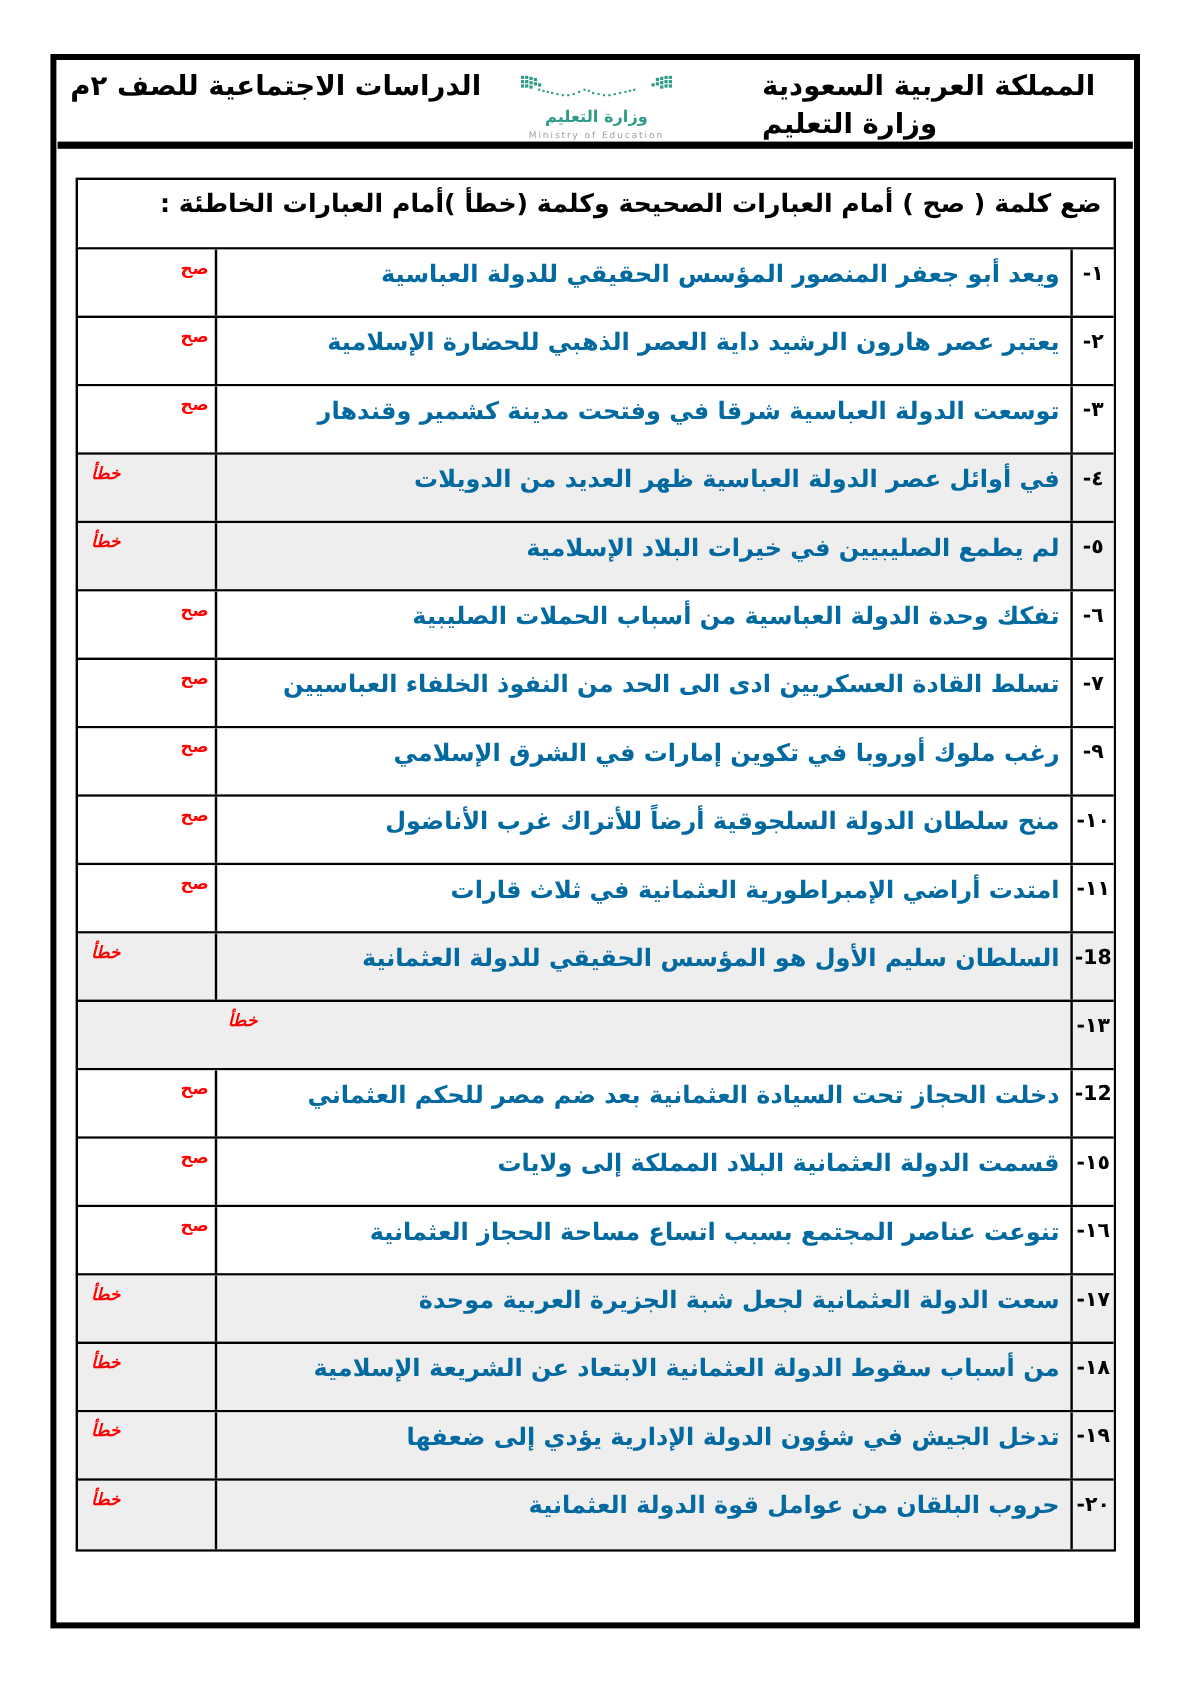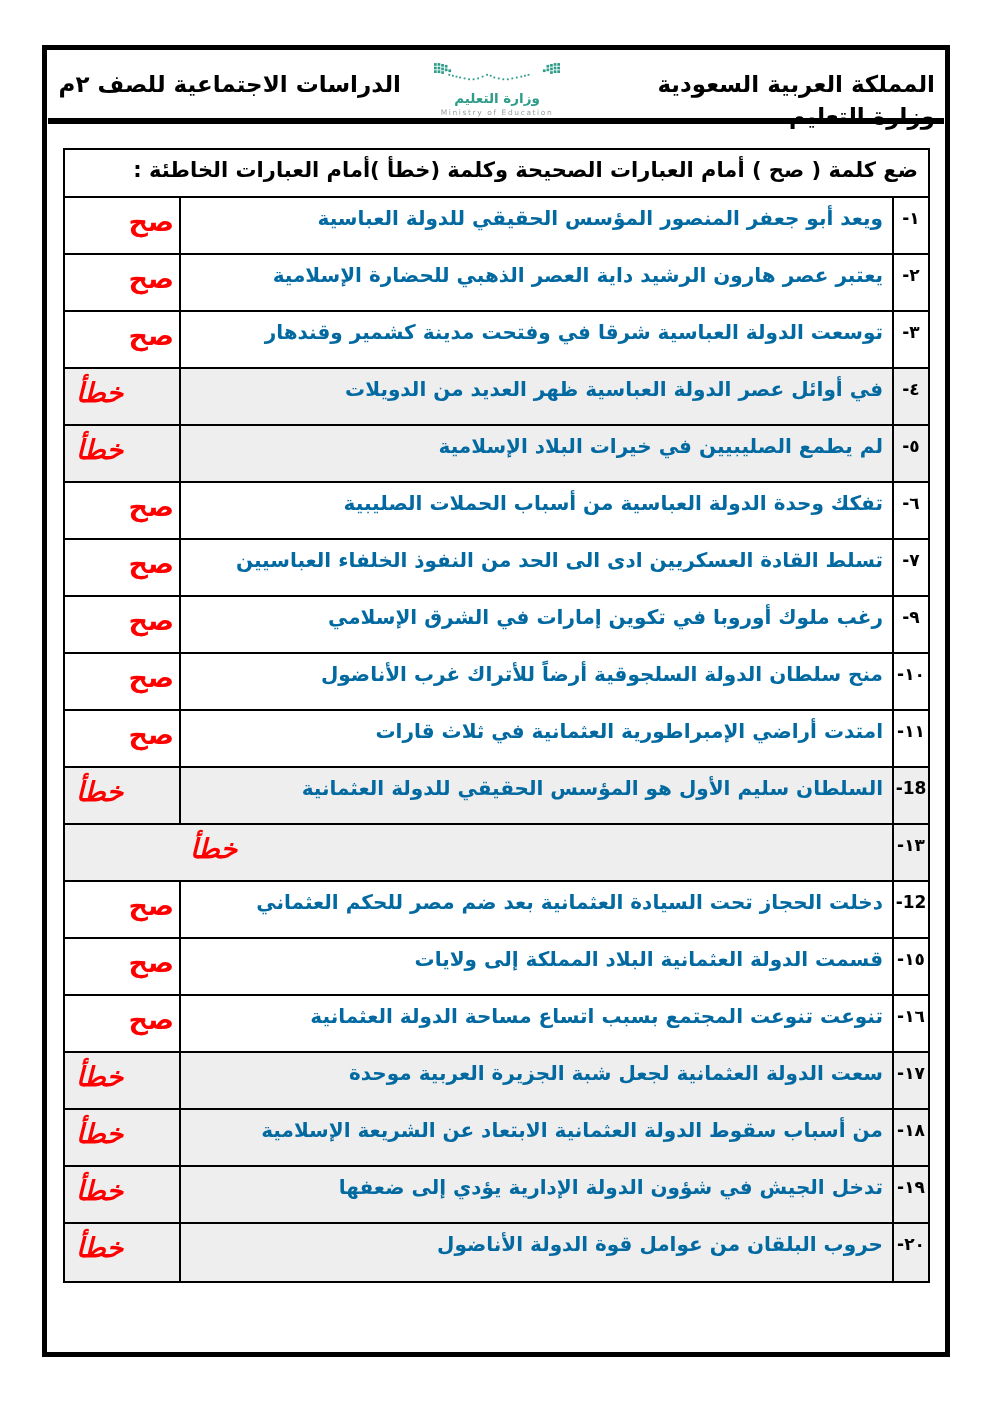--- a/index.html
+++ b/index.html
@@ -5,53 +5,53 @@
   html,body{margin:0;padding:0;}
   body{
     width:992px;height:1403px;position:relative;background:#ffffff;
     font-family:"DejaVu Sans",sans-serif;direction:rtl;overflow:hidden;
   }
   .frame{
     position:absolute;left:42px;top:45px;width:908px;height:1312px;
     border:5px solid var(--ink,#000);box-sizing:border-box;background:#fff;
   }
   
-  .hdr-block{position:absolute;top:6px;text-align:right;font-weight:bold;
-    font-size:23px;line-height:32px;color:#000;white-space:nowrap;margin-top:12px;}
+  .hdr-block{position:absolute;top:6px;text-align:left;font-weight:bold;
+    font-size:23px;line-height:32px;color:#000;white-space:nowrap;}
   .hdr-right{right:10px;width:300px;}
   .hdr-left{left:24px;width:330px;}
   .hdr-logo{position:absolute;top:13px;left:382px;width:136px;text-align:center;}
   .logo-ar{color:var(--green,#2e9c89);font-size:13.5px;font-weight:bold;margin-top:3px;letter-spacing:1px;}
   .logo-en{color:#98a0a6;font-size:7.5px;letter-spacing:1.6px;margin-top:2px;}
   .divider{position:absolute;top:68px;left:1px;right:1px;height:6px;background:var(--ink,#000);}
   
   .qtable{
     position:absolute;top:98px;left:16px;width:867px;
     border:2px solid var(--ink,#000);box-sizing:border-box;background:#fff;
   }
   .inst-row{
-    height:48px;border-bottom:2px solid var(--ink,#000);box-sizing:border-box;
+    height:58px;border-bottom:2px solid var(--ink,#000);box-sizing:border-box;
     font-size:21px;font-weight:bold;padding:8px 10px 0 0;color:#000;
   }
   .t-row{
     display:grid;grid-template-columns:36px 1fr 114px;
     height:57px;border-bottom:2px solid var(--ink,#000);box-sizing:border-box;background:#fff;
   }
   .t-row:last-child{border-bottom:none;}
   .t-row.hl{background:var(--hl,#eeeeee);}
   .cell{box-sizing:border-box;}
   .cell-num{
     border-left:2px solid var(--ink,#000);text-align:center;
     font-size:17px;font-weight:bold;padding-top:10px;color:#000;
   }
   .cell-st{
     border-left:2px solid var(--ink,#000);font-size:20px;font-weight:bold;color:#0369a1;
     text-align:right;padding:8px 9px 0 4px;white-space:nowrap;overflow:hidden;
   }
-  .cell-ans{font-size:27px;font-weight:bold;color:var(--red,#ff0000);padding-top:8px;border-radius:16px;}
+  .cell-ans{font-size:14px;font-weight:bold;color:var(--red,#ff0000);padding-top:8px;border-radius:16px;}
   .cell-ans.correct{text-align:right;padding-right:5px;}
   .cell-ans.wrong{text-align:left;padding-left:11px;font-style:italic;}
 </style>
 </head>
 <body>
 
 <div class="frame">
 
   <div class="hdr-block hdr-right">
     <div>المملكة العربية السعودية</div>
@@ -200,21 +200,21 @@
   </div>
 
   <div class="t-row">
     <div class="cell cell-num">١٥-</div>
     <div class="cell cell-st">قسمت الدولة العثمانية البلاد المملكة إلى ولايات</div>
     <div class="cell cell-ans correct">صح</div>
   </div>
 
   <div class="t-row">
     <div class="cell cell-num">١٦-</div>
-    <div class="cell cell-st">تنوعت تنوعت المجتمع بسبب اتساع مساحة الدولة العثمانية</div>
+    <div class="cell cell-st">تنوعت عناصر المجتمع بسبب اتساع مساحة الحجاز العثمانية</div>
     <div class="cell cell-ans correct">صح</div>
   </div>
 
   <div class="t-row hl">
     <div class="cell cell-num">١٧-</div>
     <div class="cell cell-st">سعت الدولة العثمانية لجعل شبة الجزيرة العربية موحدة</div>
     <div class="cell cell-ans wrong">خطأ</div>
   </div>
 
   <div class="t-row hl">
@@ -224,19 +224,19 @@
   </div>
 
   <div class="t-row hl">
     <div class="cell cell-num">١٩-</div>
     <div class="cell cell-st">تدخل الجيش في شؤون الدولة الإدارية يؤدي إلى ضعفها</div>
     <div class="cell cell-ans wrong">خطأ</div>
   </div>
 
   <div class="t-row hl">
     <div class="cell cell-num">٢٠-</div>
-    <div class="cell cell-st">حروب البلقان من عوامل قوة الدولة الأناضول</div>
+    <div class="cell cell-st">حروب البلقان من عوامل قوة الدولة العثمانية</div>
     <div class="cell cell-ans wrong">خطأ</div>
   </div>
 </div>
   </div>
 
 </div>
 
 </body></html>

